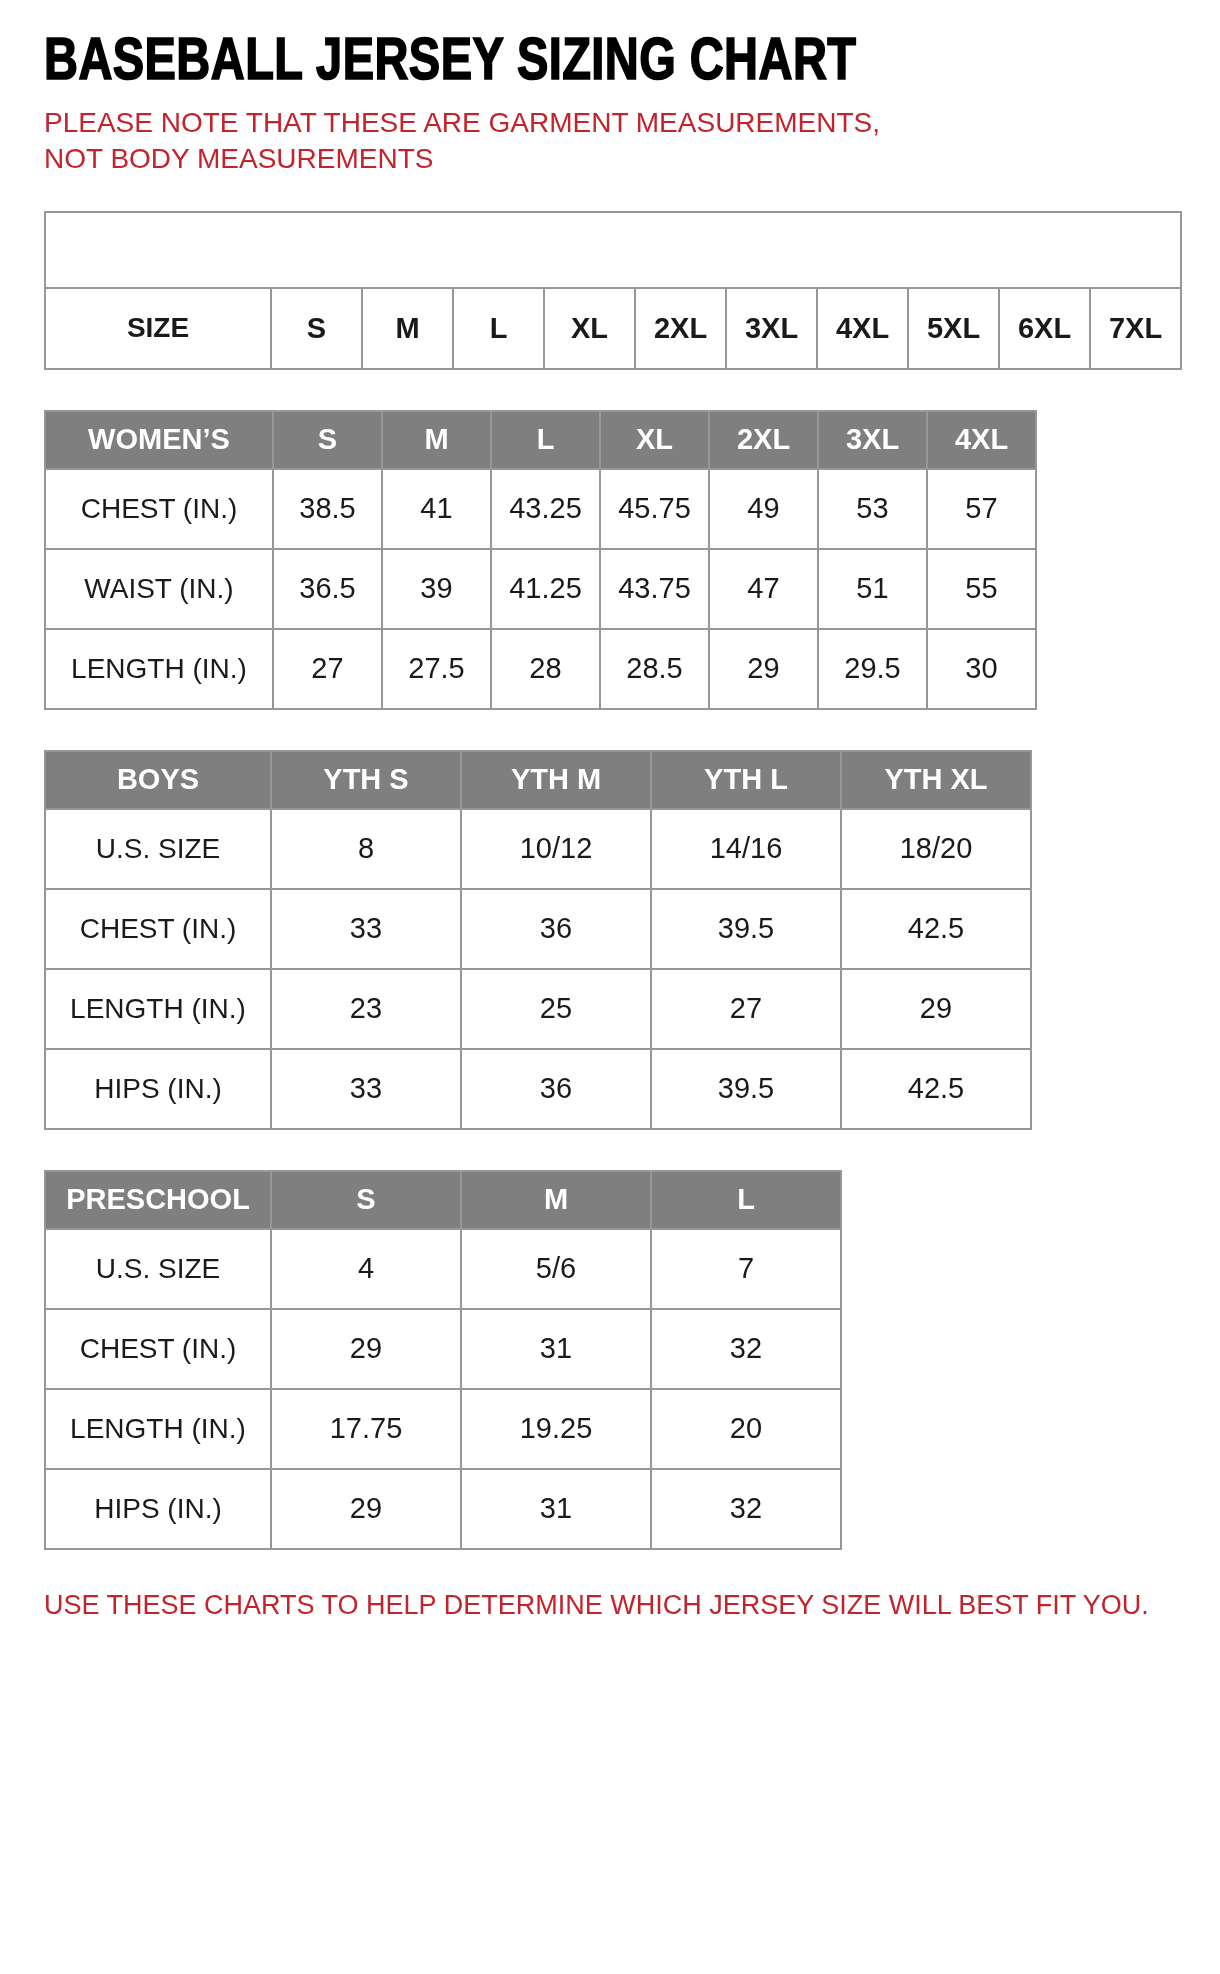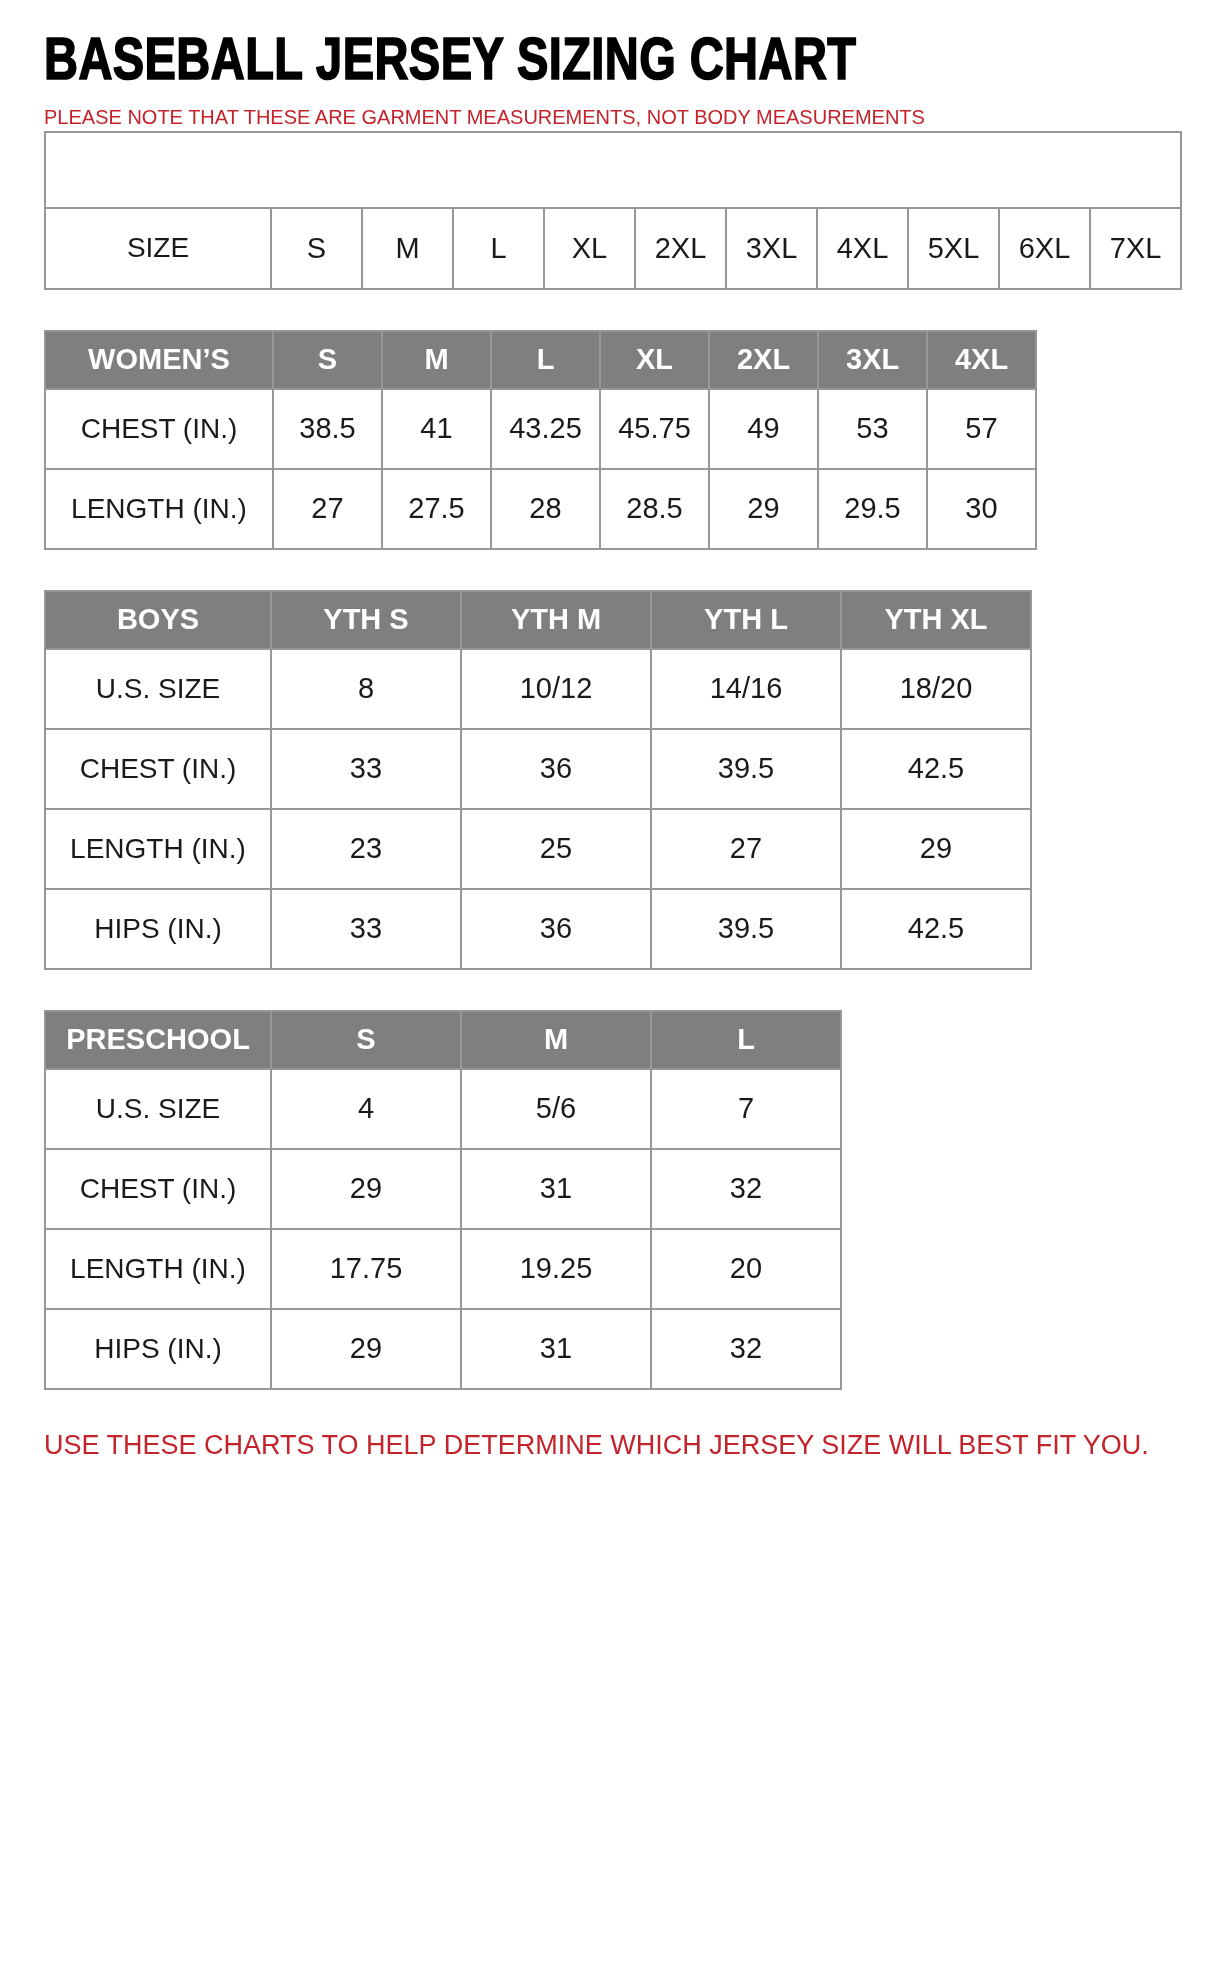--- a/index.html
+++ b/index.html
@@ -17,24 +17,25 @@
     color: #000;
     white-space: nowrap;
     transform: scaleX(0.84) scaleY(1.06);
     transform-origin: left top;
     letter-spacing: 0.5px;
     -webkit-text-stroke: 1.6px #000;
     margin-bottom: 16px;
   }
   .note {
     color: var(--red, #c3232b);
-    font-size: 20px;
+    font-size: 28px;
     font-weight: 500;
     line-height: 1.28;
     max-width: 900px;
+    margin-bottom: 34px;
   }
   .note-bottom {
     color: var(--red, #c3232b);
     font-size: 27px;
     font-weight: 500;
     margin-top: 21px;
     white-space: nowrap;
   }
   table.tbl {
     border-collapse: collapse;
@@ -62,21 +63,21 @@
     color: #ffffff !important;
     font-weight: bold;
     font-size: 34px;
     letter-spacing: 1px;
     height: 76px;
   }
   
   .col-label   { width: 226px; }
   #mens        { width: 1136px; }
   #mens .col-v { width: 91px; }
-  #mens tbody td { height: 81px; }
+  #mens tbody td { height: 81px; font-weight: bold; }
   #womens      { width: 991px; }
   #womens .col-label { width: 228px; }
   #womens .col-v { width: 109px; }
   #womens tbody td { height: 80px; }
   #boys        { width: 986px; border-radius: 10px; }
   #boys .col-v { width: 190px; }
   #boys tbody td { height: 80px; }
   #preschool   { width: 796px; }
   #preschool .col-v { width: 190px; }
   #preschool tbody td { height: 80px; }
@@ -150,20 +151,30 @@
         <td class="lbl">CHEST (IN.)</td>
         <td class="val">38.5</td>
         <td class="val">41</td>
         <td class="val">43.25</td>
         <td class="val">45.75</td>
         <td class="val">49</td>
         <td class="val">53</td>
         <td class="val">57</td>
       </tr>
       <tr>
+        <td class="lbl">WAIST (IN.)</td>
+        <td class="val">36.5</td>
+        <td class="val">39</td>
+        <td class="val">41.25</td>
+        <td class="val">43.75</td>
+        <td class="val">47</td>
+        <td class="val">51</td>
+        <td class="val">55</td>
+      </tr>
+      <tr>
         <td class="lbl">LENGTH (IN.)</td>
         <td class="val">27</td>
         <td class="val">27.5</td>
         <td class="val">28</td>
         <td class="val">28.5</td>
         <td class="val">29</td>
         <td class="val">29.5</td>
         <td class="val">30</td>
       </tr>
     </tbody>

